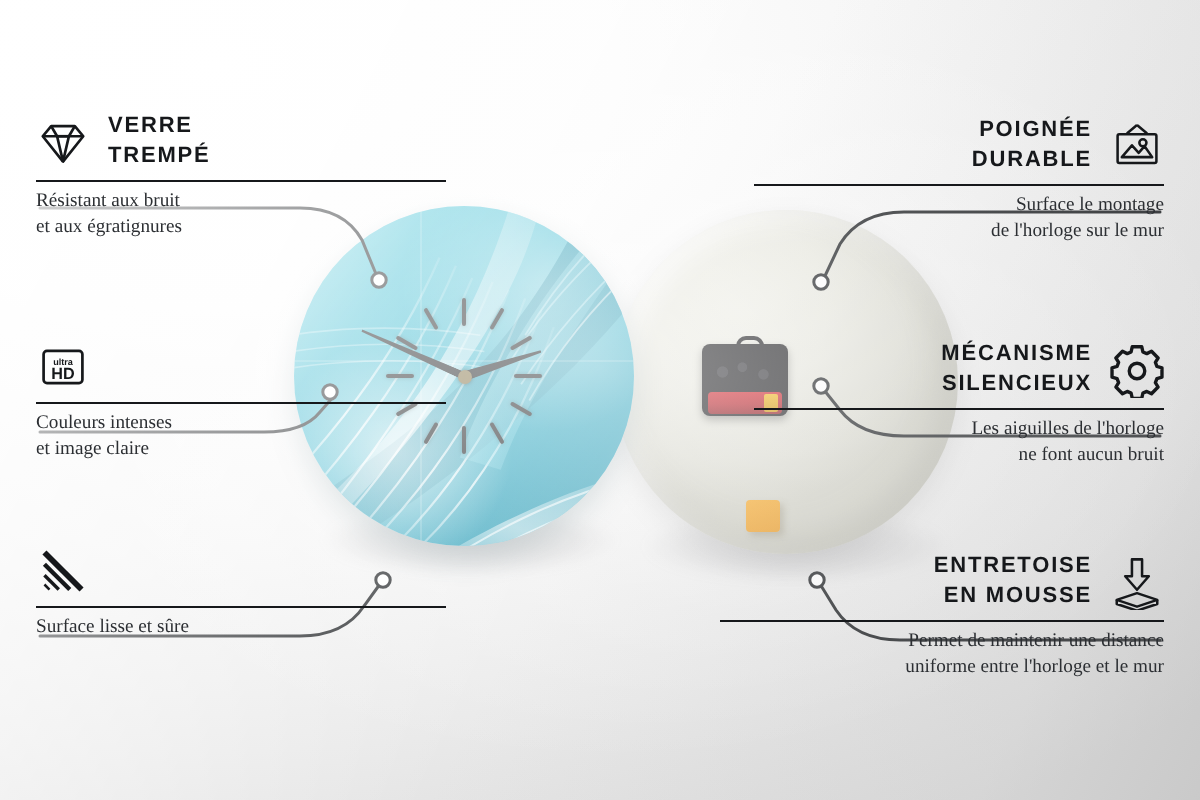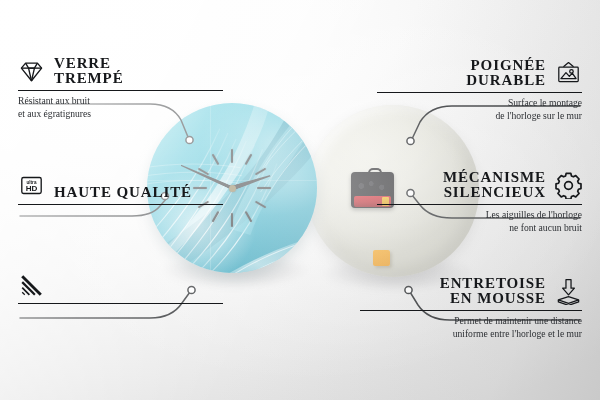--- a/index.html
+++ b/index.html
@@ -77,21 +77,21 @@
   #foam-pad{position:absolute;left:373px;top:250px;width:17px;height:16px;border-radius:2px;
             background:linear-gradient(160deg,#f5a623,#e8951a);
             box-shadow:2px 2px 3px rgba(120,110,80,.35);}
 
   
   .callout{position:absolute;width:205px;}
   .callout.left{text-align:left;}
   .callout.right{text-align:right;}
   .co-head{display:flex;align-items:center;gap:9px;}
   .callout.right .co-head{flex-direction:row-reverse;}
-  .co-title{font-family:Liberation Serif, serif;font-weight:bold;font-size:15px;
+  .co-title{font-family:Liberation Sans, sans-serif;font-weight:bold;font-size:11px;
             letter-spacing:.9px;line-height:15px;color:#16181b;text-transform:uppercase;}
   .co-rule{height:1.3px;background:#16181b;margin:4px 0 4px;}
   .co-sub{font-family:"Liberation Serif",serif;font-size:9.6px;line-height:12.4px;color:#2c2f33;}
   .ico{width:27px;height:27px;flex:0 0 27px;display:block;}
   .ico svg{display:block;width:27px;height:27px;}
 </style>
 </head>
 <body>
 
 <div id="stage">
@@ -256,40 +256,46 @@
     <div class="co-head">
       <span class="ico">
         <svg viewBox="0 0 32 32">
           <rect x="4.5" y="6.5" width="23" height="19" rx="2" fill="none" stroke="#16181b" stroke-width="1.6"></rect>
           <text x="16" y="14.6" text-anchor="middle" font-family="Liberation Sans, sans-serif" font-size="5.4" font-weight="bold" fill="#16181b">ultra</text>
           <text x="16" y="23" text-anchor="middle" font-family="Liberation Sans, sans-serif" font-size="9.6" font-weight="bold" fill="#16181b">HD</text>
         </svg>
       </span>
       <span class="co-title">
         <br>
-        <span>HAUTE QUALITÉ</span>
-      </span>
-    </div>
-    <div class="co-rule"></div>
+      </span>
+    </div>
+    <div class="co-rule"></div>
+    <div class="co-sub">
+      <span>Couleurs intenses</span><br>
+      <span>et image claire</span>
+    </div>
   </div>
 
   <div class="callout left" style="left:18px;top:272px;">
     <div class="co-head">
       <span class="ico">
         <svg viewBox="0 0 32 32">
             <g stroke="#16181b" stroke-linecap="butt">
           <path d="M5,5 L27,27" stroke-width="3.4"></path>
           <path d="M5,12 L20,27" stroke-width="2.6"></path>
           <path d="M5,18.5 L13.5,27" stroke-width="2"></path>
           <path d="M5,24 L8,27" stroke-width="1.5"></path>
         </g>
           </svg>
       </span>
     </div>
     <div class="co-rule"></div>
+    <div class="co-sub">
+      <span>Surface lisse et sûre</span>
+    </div>
   </div>
 
   <div class="callout right" style="left:377px;top:58px;">
     <div class="co-head">
       <span class="ico">
         <svg viewBox="0 0 32 32">
             <g fill="none" stroke="#16181b" stroke-width="1.5" stroke-linejoin="round">
           <path d="M16,3 L10,8 M16,3 L22,8"></path>
           <rect x="4.5" y="8.5" width="23" height="17" rx="1"></rect>
           <path d="M7,22 L13,15 L17,19.5 L20.5,15.5 L25,22 Z"></path>

